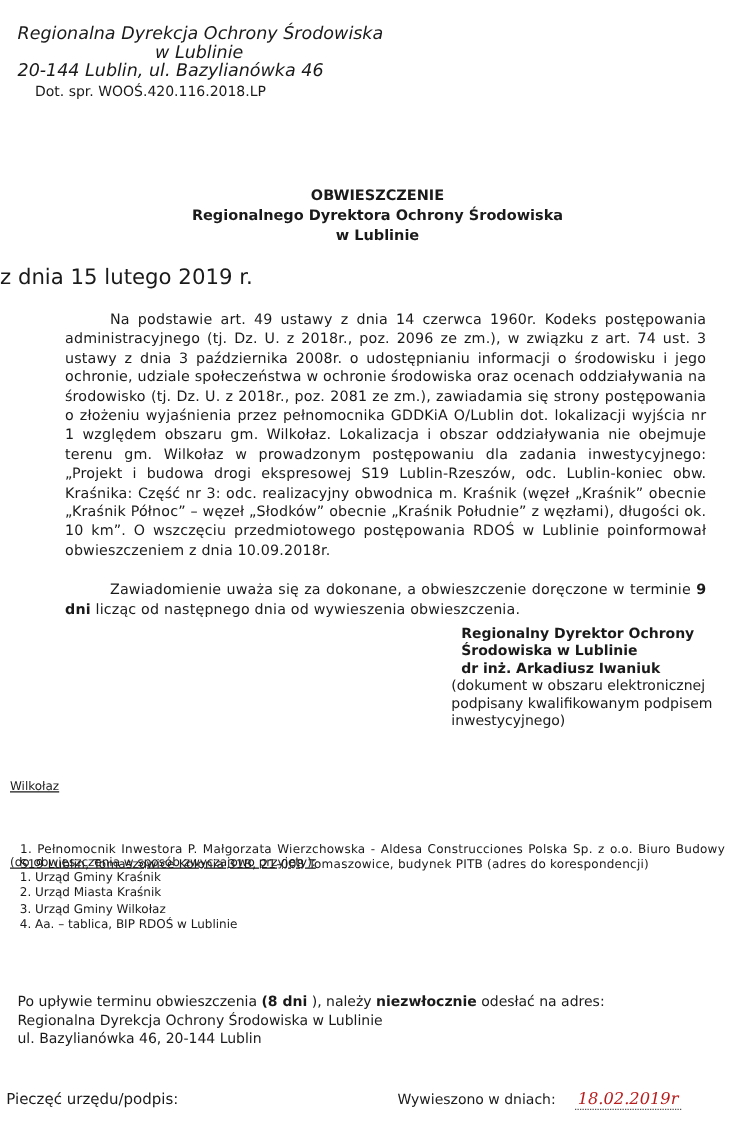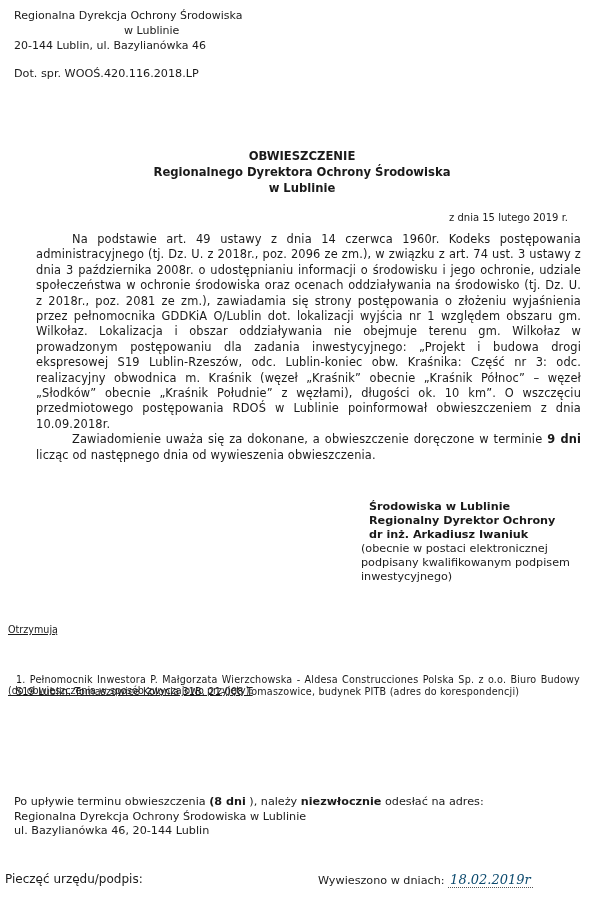--- a/index.html
+++ b/index.html
@@ -1,31 +1,31 @@
 <!DOCTYPE html>
 <html><head>
 <meta charset="utf-8">
 <style>
   html, body { margin: 0; padding: 0; background: #ffffff; }
   body {
     width: 604px; height: 913px; position: relative; overflow: hidden;
     font-family: "DejaVu Sans", sans-serif; color: #1a1a1a;
   }
   .abs { position: absolute; }
-  .hdr { left: 14px; top: 8px; font-size: 11px; line-height: 15px; }
+  .hdr { left: 14px; top: 20px; font-size: 14px; line-height: 15px; font-style: italic; }
   .hdr .c { padding-left: 110px; }
-  .ref { left: 14px; top: 67px; font-size: 11.2px; }
+  .ref { left: 28px; top: 67px; font-size: 11.2px; }
   .title { left: 0; width: 604px; top: 148px; text-align: center; font-size: 11.6px; line-height: 16px; }
   .title b { font-weight: bold; }
-  .date { left: 0; width: 568px; top: 212px; text-align: right; font-size: 10px; }
+  .date { left: 0; width: 568px; top: 212px; text-align: left; font-size: 17px; }
   .body {
     left: 36px; width: 545px; top: 232px; font-size: 11.4px; line-height: 15.4px;
     text-align: justify; letter-spacing: 0.15px;
   }
-  .body p { margin: 0; text-indent: 36px; }
+  .body p { margin: 16px; text-indent: 36px; }
   .sig { left: 361px; top: 500px; font-size: 11.2px; line-height: 14px; }
   .sig .b { font-weight: bold; padding-left: 8px; }
   .recv { left: 8px; top: 624px; width: 572px; font-size: 9.6px; line-height: 12px; }
   .u { text-decoration: underline; }
   .recv .item { text-align: justify; padding-left: 8px; letter-spacing: 0.2px; margin-top: 38px; }
   .dist { left: 8px; top: 685px; font-size: 9.6px; line-height: 12.2px; }
   .dist ol { margin: 0; padding-left: 20px; }
   .note { left: 14px; top: 795px; font-size: 11.2px; line-height: 14.5px; }
   .stamp { left: 5px; top: 872px; font-size: 12px; }
   .posted { left: 318px; top: 872px; font-size: 11.2px; }
@@ -50,40 +50,46 @@
   <div><b>w Lublinie</b></div>
 </div>
 <div class="abs date">z dnia 15 lutego 2019 r.</div>
 
 <div class="abs body">
   <p>Na podstawie art. 49 ustawy z dnia 14 czerwca 1960r. Kodeks postępowania administracyjnego (tj. Dz. U. z 2018r., poz. 2096 ze zm.), w związku z art. 74 ust. 3 ustawy z dnia 3 października 2008r. o udostępnianiu informacji o środowisku i jego ochronie, udziale społeczeństwa w ochronie środowiska oraz ocenach oddziaływania na środowisko (tj. Dz. U. z 2018r., poz. 2081 ze zm.), zawiadamia się strony postępowania o złożeniu wyjaśnienia przez pełnomocnika GDDKiA O/Lublin dot. lokalizacji wyjścia nr 1 względem obszaru gm. Wilkołaz. Lokalizacja i obszar oddziaływania nie obejmuje terenu gm. Wilkołaz w prowadzonym postępowaniu dla zadania inwestycyjnego: „Projekt i budowa drogi ekspresowej S19 Lublin-Rzeszów, odc. Lublin-koniec obw. Kraśnika: Część nr 3: odc. realizacyjny obwodnica m. Kraśnik (węzeł „Kraśnik” obecnie „Kraśnik Północ” – węzeł „Słodków” obecnie „Kraśnik Południe” z węzłami), długości ok. 10 km”. O wszczęciu przedmiotowego postępowania RDOŚ w Lublinie poinformował obwieszczeniem z dnia 10.09.2018r.</p>
   <p><span>Zawiadomienie uważa się za dokonane, a obwieszczenie doręczone w terminie </span><b>9 dni</b><span> licząc od następnego dnia od wywieszenia obwieszczenia.</span></p>
 </div>
 
 <div class="abs sig">
+  <div class="b">Regionalny Dyrektor Ochrony</div>
   <div class="b">Środowiska w Lublinie</div>
-  <div class="b">Regionalny Dyrektor Ochrony</div>
   <div class="b">dr inż. Arkadiusz Iwaniuk</div>
-  <div>(obecnie w postaci elektronicznej</div>
+  <div>(dokument w obszaru elektronicznej</div>
   <div>podpisany kwalifikowanym podpisem</div>
   <div>inwestycyjnego)</div>
 </div>
 
 <div class="abs recv">
-  <div class="u">Otrzymują</div>
+  <div class="u">Wilkołaz</div>
   <div class="item">1. Pełnomocnik Inwestora P. Małgorzata Wierzchowska - Aldesa Construcciones Polska Sp. z o.o. Biuro Budowy S19 Lublin,  Tomaszowice Kolonia 31B, 21-008 Tomaszowice, budynek PITB (adres do korespondencji)</div>
 </div>
 
 <div class="abs dist">
   <div class="u">(do obwieszczenia w sposób zwyczajowo przyjęty):</div>
+  <ol>
+    <li>Urząd Gminy Kraśnik</li>
+    <li>Urząd Miasta Kraśnik</li>
+    <li>Urząd Gminy Wilkołaz</li>
+    <li>Aa. – tablica, BIP RDOŚ w Lublinie</li>
+  </ol>
 </div>
 
 <div class="abs note">
   <div><span>Po upływie terminu obwieszczenia </span><b>(8 dni</b><span> ), należy </span><b>niezwłocznie</b><span> odesłać na adres:</span></div>
   <div>Regionalna Dyrekcja Ochrony Środowiska w Lublinie</div>
   <div>ul. Bazylianówka 46, 20-144 Lublin</div>
 </div>
 
 <div class="abs stamp">Pieczęć urzędu/podpis:</div>
 <div class="abs posted">
   <span>Wywieszono w dniach:</span>
-  <span class="hand" style="color: #0c4a6e;">18.02.2019r</span>
+  <span class="hand" style="color: #b91c1c; margin-left: 12px;">18.02.2019r</span>
 </div>
 
 </body></html>

